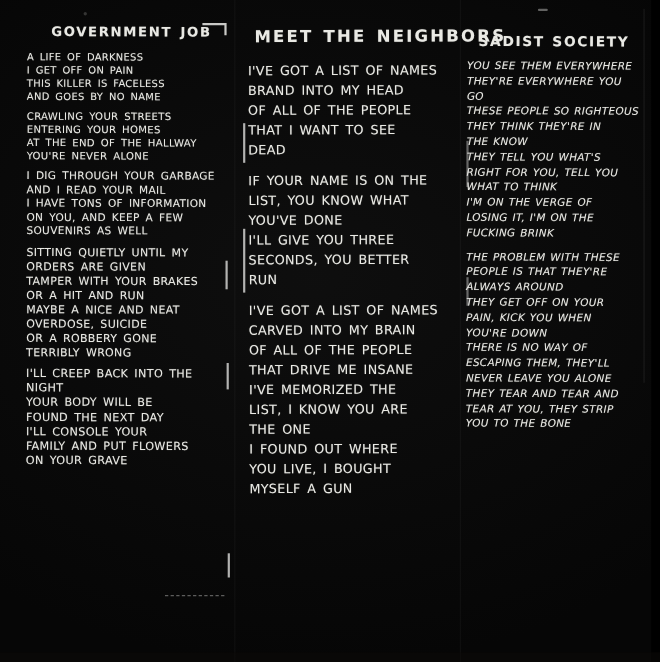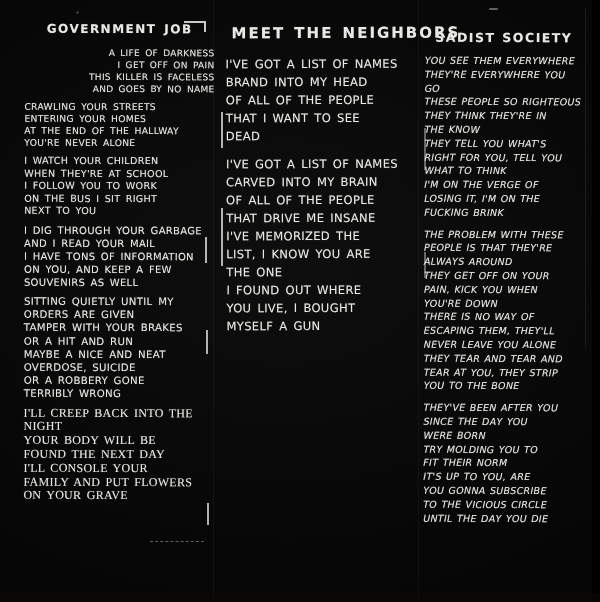--- a/index.html
+++ b/index.html
@@ -37,21 +37,21 @@
     letter-spacing:1.5px;
     text-align:center;
     white-space:nowrap;
   }
   .stanza{white-space:pre-line;}
 
   
   .col.c1{left:24px;top:22px;width:190px;transform:rotate(.15deg);}
   .col.c1 h2{font-size:12px;margin-bottom:11px;}
   .col.c1 .stanza{margin-bottom:6px;}
-  .col.c1 .stanza:nth-of-type(1){font-size:9px;line-height:12px;text-align:right;}
+  .col.c1 .stanza:nth-of-type(1){font-size:9px;line-height:12px;}
   .col.c1 .stanza:nth-of-type(2){font-size:9.2px;line-height:12px;}
   .col.c1 .stanza:nth-of-type(3){font-size:9.6px;line-height:12.6px;}
   .col.c1 .stanza:nth-of-type(4){font-size:10px;line-height:13px;}
   .col.c1 .stanza:nth-of-type(5){font-size:10.2px;line-height:13.2px;}
   .col.c1 .stanza:nth-of-type(6){font-size:12px;line-height:13.8px;font-family:Liberation Serif, serif;}
   .col.c1 .stanza:nth-of-type(7){font-size:11.4px;line-height:14.2px;}
 
   .col.c2{left:226px;top:24px;width:200px;transform:rotate(-.2deg);}
   .col.c2 h2{font-size:15px;margin-bottom:13px;text-align:left;letter-spacing:2px;padding-left:6px;}
   .col.c2 .stanza{font-size:11.6px;line-height:18px;margin-bottom:10px;}
@@ -91,25 +91,20 @@
   <div class="col c1">
     <h2>GOVERNMENT JOB</h2>
     <div class="stanza">A LIFE OF DARKNESS
 I GET OFF ON PAIN
 THIS KILLER IS FACELESS
 AND GOES BY NO NAME</div>
     <div class="stanza">CRAWLING YOUR STREETS
 ENTERING YOUR HOMES
 AT THE END OF THE HALLWAY
 YOU'RE NEVER ALONE</div>
-    <div class="stanza">I WATCH YOUR CHILDREN
-WHEN THEY'RE AT SCHOOL
-I FOLLOW YOU TO WORK
-ON THE BUS I SIT RIGHT
-NEXT TO YOU</div>
     <div class="stanza">I DIG THROUGH YOUR GARBAGE
 AND I READ YOUR MAIL
 I HAVE TONS OF INFORMATION
 ON YOU, AND KEEP A FEW
 SOUVENIRS AS WELL</div>
     <div class="stanza">SITTING QUIETLY UNTIL MY
 ORDERS ARE GIVEN
 TAMPER WITH YOUR BRAKES
 OR A HIT AND RUN
 MAYBE A NICE AND NEAT
@@ -125,20 +120,26 @@
 ON YOUR GRAVE</div>
   </div>
 
   <div class="col c2">
     <h2>MEET THE NEIGHBORS</h2>
     <div class="stanza">I'VE GOT A LIST OF NAMES
 BRAND INTO MY HEAD
 OF ALL OF THE PEOPLE
 THAT I WANT TO SEE
 DEAD</div>
+    <div class="stanza">IF YOUR NAME IS ON THE
+LIST, YOU KNOW WHAT
+YOU'VE DONE
+I'LL GIVE YOU THREE
+SECONDS, YOU BETTER
+RUN</div>
     <div class="stanza">I'VE GOT A LIST OF NAMES
 CARVED INTO MY BRAIN
 OF ALL OF THE PEOPLE
 THAT DRIVE ME INSANE
 I'VE MEMORIZED THE
 LIST, I KNOW YOU ARE
 THE ONE
 I FOUND OUT WHERE
 YOU LIVE, I BOUGHT
 MYSELF A GUN</div>
@@ -162,29 +163,20 @@
 ALWAYS AROUND
 THEY GET OFF ON YOUR
 PAIN, KICK YOU WHEN
 YOU'RE DOWN
 THERE IS NO WAY OF
 ESCAPING THEM, THEY'LL
 NEVER LEAVE YOU ALONE
 THEY TEAR AND TEAR AND
 TEAR AT YOU, THEY STRIP
 YOU TO THE BONE</div>
-    <div class="stanza">THEY'VE BEEN AFTER YOU
-SINCE THE DAY YOU
-WERE BORN
-TRY MOLDING YOU TO
-FIT THEIR NORM
-IT'S UP TO YOU, ARE
-YOU GONNA SUBSCRIBE
-TO THE VICIOUS CIRCLE
-UNTIL THE DAY YOU DIE</div>
   </div>
 
   <div class="mark corner"></div>
   <div class="mark t-a"></div>
   <div class="mark t-b"></div>
   <div class="mark t-c"></div>
   <div class="mark t-d"></div>
   <div class="mark t-e"></div>
   <div class="mark t-f"></div>
   <div class="mark t-g"></div>

